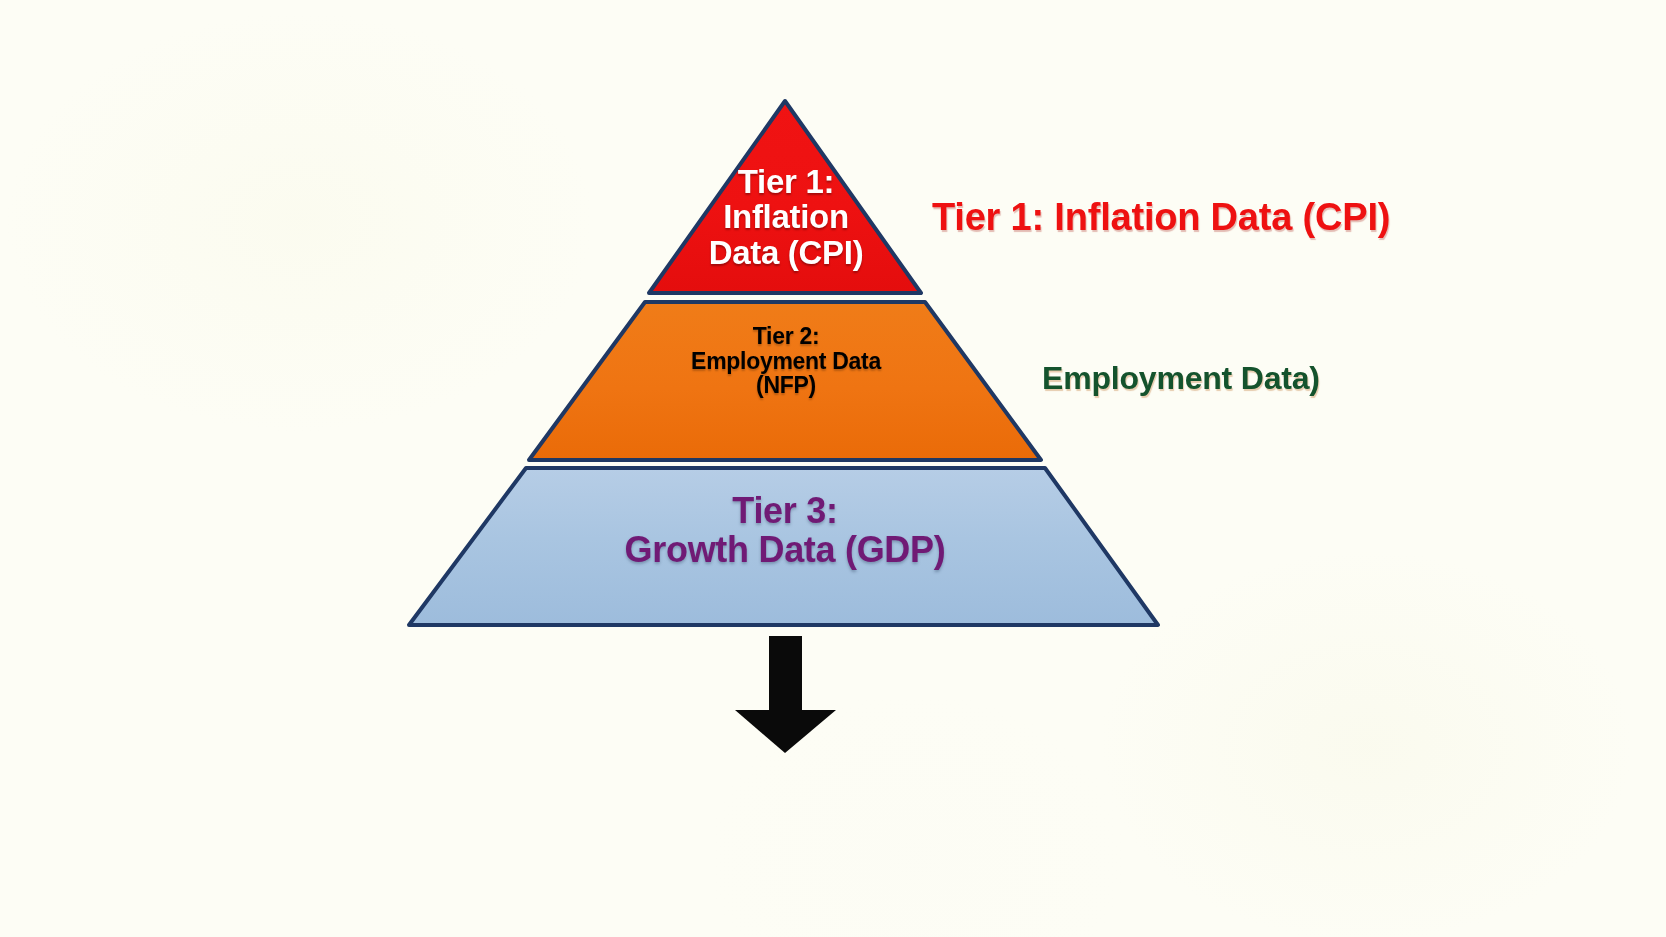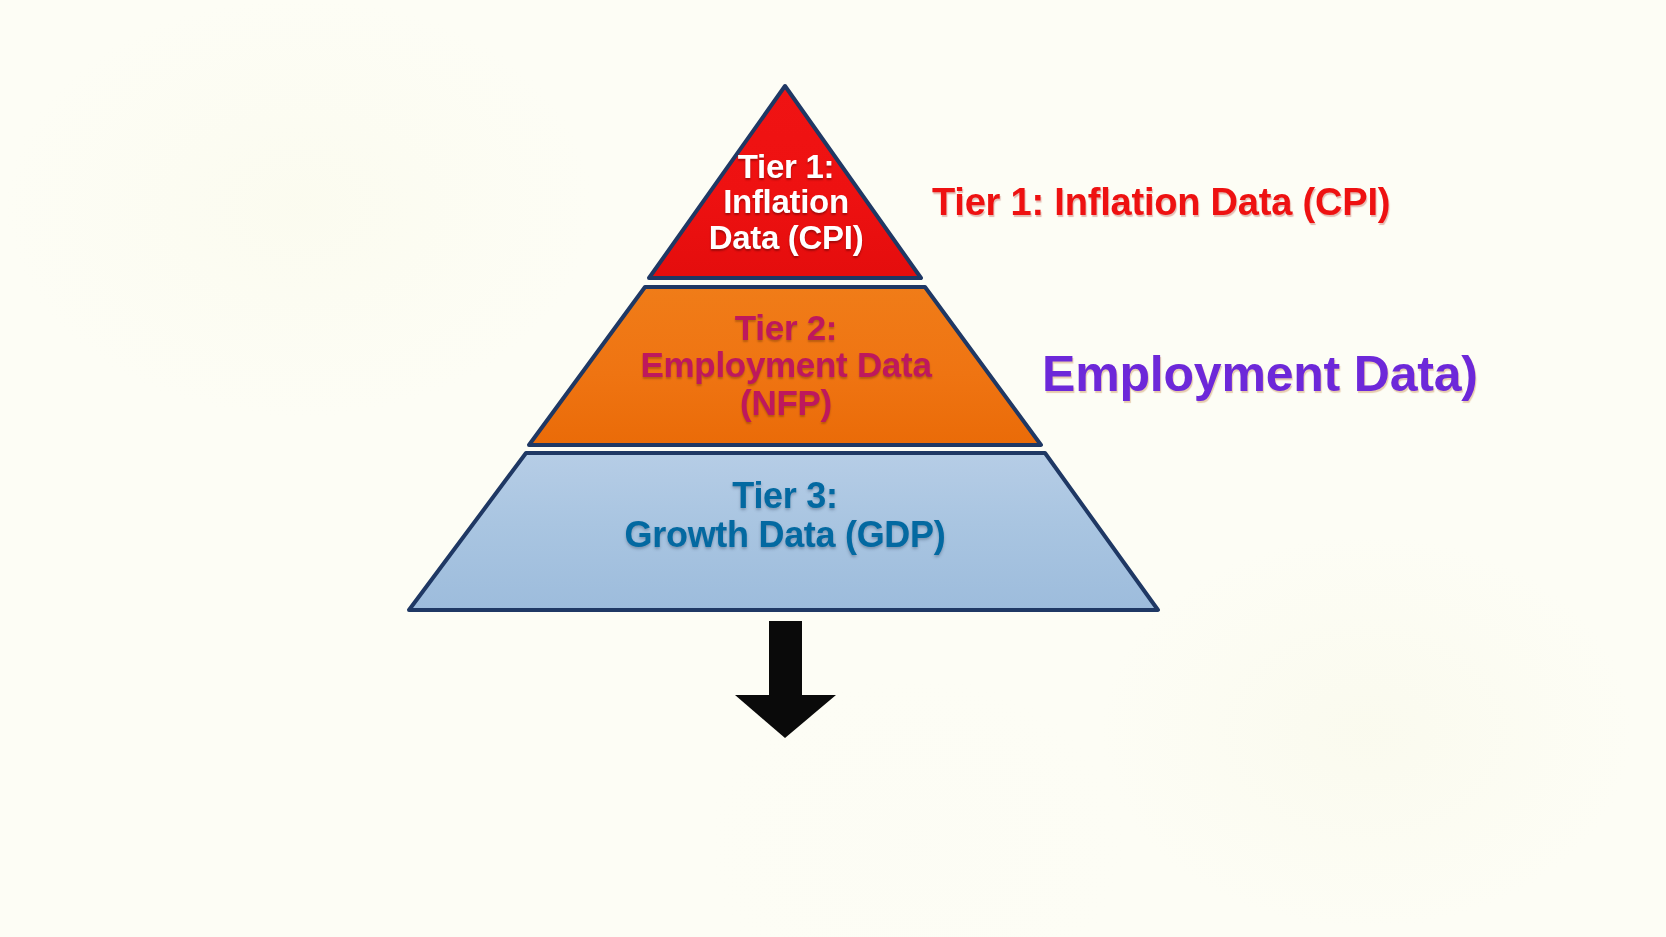--- a/index.html
+++ b/index.html
@@ -11,21 +11,21 @@
     width: 1666px;
     height: 937px;
     background: #fdfdf5;
     font-family: "Liberation Sans", sans-serif;
     overflow: hidden;
     position: relative;
   }
   #canvas {
     position: absolute;
     left: 0;
-    top: 1px;
+    top: 16px;
     width: 1666px;
     height: 711px;
   }
   .bg-tex {
     position: absolute;
     left: 0; top: 0;
     width: 1666px; height: 937px;
     background:
       radial-gradient(ellipse 420px 300px at 18% 22%, rgba(250,250,235,0.55), rgba(253,253,245,0) 70%),
       radial-gradient(ellipse 380px 280px at 82% 78%, rgba(248,248,232,0.5), rgba(253,253,245,0) 70%),
@@ -53,50 +53,50 @@
     top: 148px;
     width: 262px;
     font-size: 33px;
     color: #ffffff;
     text-shadow: 0 2px 2px rgba(0,0,0,0.30);
   }
   #tier2-text {
     left: 545px;
     top: 308px;
     width: 482px;
-    font-size: 35px;
-    color: #be185d;
+    font-size: 23px;
+    color: #000000;
     text-shadow: 0 2px 2px rgba(0,0,0,0.22);
   }
   #tier3-text {
     left: 455px;
     top: 476px;
     width: 660px;
     font-size: 36px;
-    color: #0369a1;
+    color: #701a75;
     text-shadow: 0 2px 3px rgba(40,60,90,0.35);
   }
   .side-label {
     position: absolute;
     font-weight: bold;
     white-space: nowrap;
     letter-spacing: -0.2px;
   }
   #label-tier1 {
     left: 932px;
     top: 180px;
     font-size: 38px;
     color: #ee1111;
     text-shadow: 1px 2px 1px rgba(170,40,30,0.30);
   }
   #label-tier2 {
     left: 1042px;
     top: 344px;
-    font-size: 50px;
-    color: #6d28d9;
+    font-size: 32px;
+    color: #14532d;
     text-shadow: 1px 2px 1px rgba(180,90,10,0.30);
   }
   #decision-priority {
     position: absolute;
     left: 0;
     top: 738px;
     width: 1570px;
     text-align: center;
     font-size: 48px;
     font-weight: bold;

